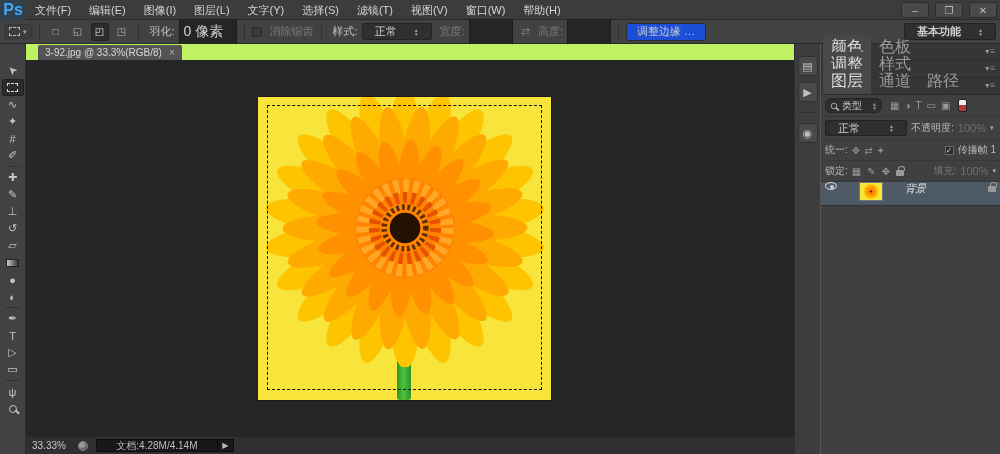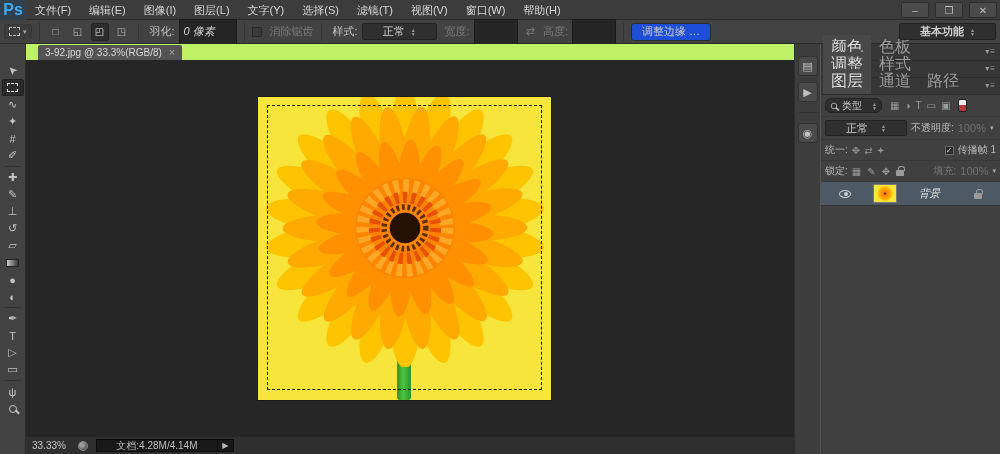--- a/index.html
+++ b/index.html
@@ -23,25 +23,25 @@
   .tool-preset { display:flex; align-items:center; gap:3px; padding:2px 4px; border:1px solid #363636;
     border-radius:2px; background:#3c3c3c; }
   .mini-marquee { width:11px; height:9px; border:1px dashed #bbb; }
   .caret { font-size:7px; color:#aaa; }
   .mode-btn { width:18px; height:18px; display:flex; align-items:center; justify-content:center;
     color:#b5b5b5; font-size:10px; border-radius:2px; }
   .mode-btn.pressed { background:#2c2c2c; border:1px solid #222; color:#e0e0e0; }
   .opt-label { color:#c5c5c5; margin-left:4px; }
   .opt-label.dim { color:#7a7a7a; }
   .opt-input { background:#252525; border:1px solid #1c1c1c; border-bottom-color:#555; height:16px;
-    color:#d0d0d0; padding:12px 4px; width:58px; font-size:11px;font-style:italic; }
+    color:#d0d0d0; padding:12px 4px; width:58px; font-size:14px; }
   .opt-input.small { width:44px; }
   .checkbox { width:10px; height:10px; background:#3a3a3a; border:1px solid #2a2a2a; display:inline-block; }
   .dropdown { display:flex; align-items:center; justify-content:space-between; background:#2f2f2f;
-    border:1px solid #222; border-radius:2px; height:17px; padding:0 20px; min-width:62px; color:#cfcfcf; }
+    border:1px solid #222; border-radius:2px; height:17px; padding:0 12px; min-width:62px; color:#cfcfcf;gap:11px; }
   .updown { display:flex; flex-direction:column; font-size:5px; line-height:4px; color:#9a9a9a; margin-left:6px;}
   .ps-button { background:#1d4ed8; border:1px solid #2b2b2b; border-radius:3px; height:18px;
     padding:0 10px; color:#c9c9c9; display:flex; align-items:center;text-align:center; }
   #workspace-switcher { margin-left:auto;font-weight:bold; }
 
   
   #tabbar { position:absolute; left:26px; top:44px; width:768px; height:16px; background:#bef264; }
   #doc-tab { position:absolute; left:12px; top:1px; height:15px; background:#535353; border-radius:2px 2px 0 0;
     display:flex; align-items:center; padding:0 7px; gap:7px; color:#d8d8d8; font-size:10px; }
   #doc-tab .close { color:#a9a9a9; font-size:10px; }
@@ -109,21 +109,21 @@
   .mini-label { font-size:10px; color:#b9b9b9; }
   .mini-label.dim { color:#787878; }
   .unify-icons { display:flex; gap:4px; color:#8e8e8e; font-size:10px; }
   .cbx { width:9px; height:9px; background:#2c2c2c; border:1px solid #6a6a6a; color:#cfcfcf; font-size:8px;
     line-height:8px; text-align:center; }
   .padlock { width:8px; height:6px; background:#9a9a9a; border-radius:1px; position:relative; display:inline-block; margin-top:4px;}
   .padlock::before { content:""; position:absolute; left:1.5px; top:-4px; width:5px; height:4px;
     border:1.2px solid #9a9a9a; border-bottom:none; border-radius:3px 3px 0 0; }
   .lock-icons { display:flex; gap:6px; color:#9a9a9a; font-size:10px; align-items:center; }
 
-  #layer-row { height:24px; background:#4d5964; display:flex; align-items:center; gap:22px; padding:0 18px;
+  #layer-row { height:24px; background:#4d5964; display:flex; align-items:flex-start; gap:22px; padding:0 4px;
     border-bottom:1px solid #333; }
   .eye { width:12px; height:8px; border:1px solid #cfcfcf; border-radius:50%; position:relative; }
   .eye::after { content:""; position:absolute; left:3.5px; top:1.5px; width:4px; height:4px; background:#cfcfcf;
     border-radius:50%; }
   .layer-thumb { width:24px; height:19px; border:1px solid #777; background:#f8e53b; overflow:hidden; }
   .layer-name { font-style:italic; color:#e2e2e2; font-size:10.5px; flex:1; }
 </style>
 </head>
 <body>
 

